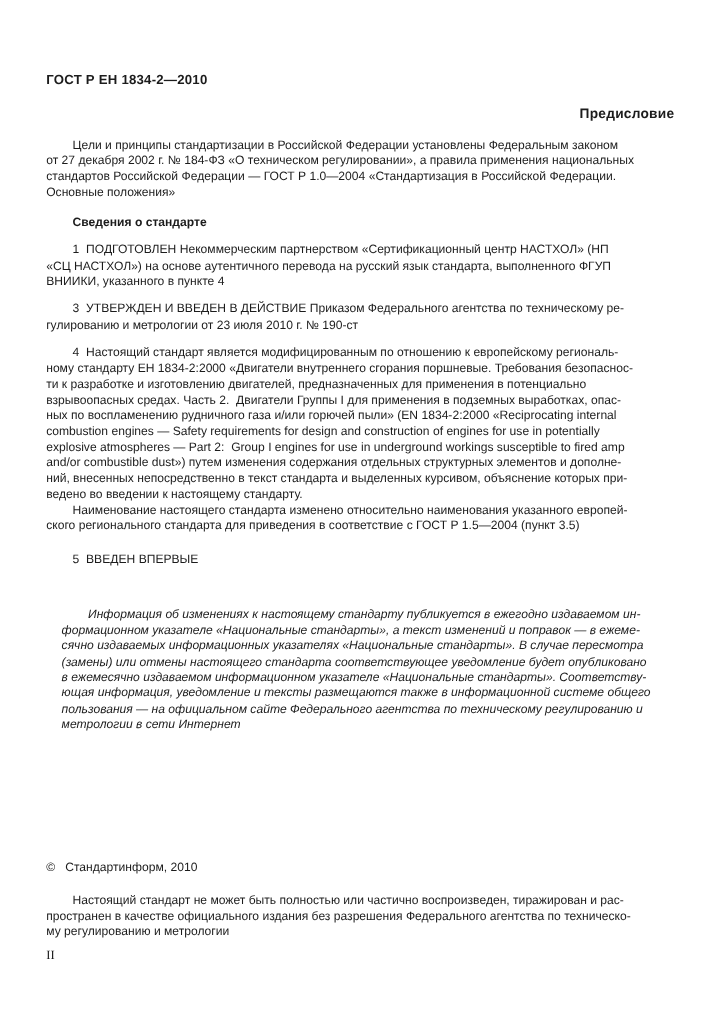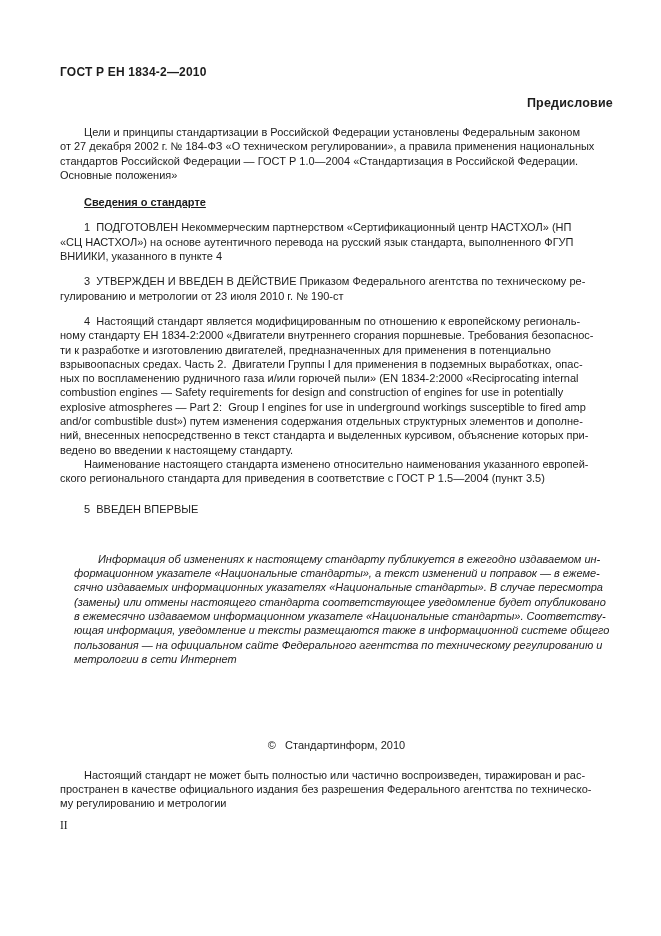--- a/index.html
+++ b/index.html
@@ -6,21 +6,21 @@
     margin: 0;
     padding: 0;
     background: #ffffff;
   }
   .page {
     position: relative;
     width: 661px;
     height: 936px;
     background: #ffffff;
     box-sizing: border-box;
-    padding: 66px 48px 0 60px;
+    padding: 66px 48px 0 42px;
     font-family: "Liberation Sans", sans-serif;
     color: #1c1c1c;
     overflow: hidden;
   }
   .doc-header {
     font-weight: bold;
     font-size: 12px;
     line-height: 13px;
     letter-spacing: 0.2px;
     white-space: pre;
@@ -40,35 +40,34 @@
     text-indent: 24px;
   }
   .intro        { margin-top: 15px; }
   .subhead {
     margin-top: 13px;
     font-weight: bold;
     font-size: 11px;
     line-height: 14.3px;
     text-indent: 24px;
     white-space: pre;
-    text-decoration: underline;
   }
   .item         { margin-top: 11px; }
   .item-cont    { margin-top: 0; }
   .item-last    { margin-top: 16px; }
   .note {
     margin-top: 36px;
     font-style: italic;
     margin-left: 14px;
   }
   .copyright {
-    margin-top: 72px;
+    margin-top: 116px;
     font-size: 11px;
     line-height: 14.3px;
-    text-align: center;
+    text-align: left;
     white-space: pre;
   }
   .restriction  { margin-top: 15px; }
   .page-num {
     margin-top: 8px;
     font-size: 11.5px;
     line-height: 14px;
     font-family: Liberation Serif, serif;
   }
 </style>

